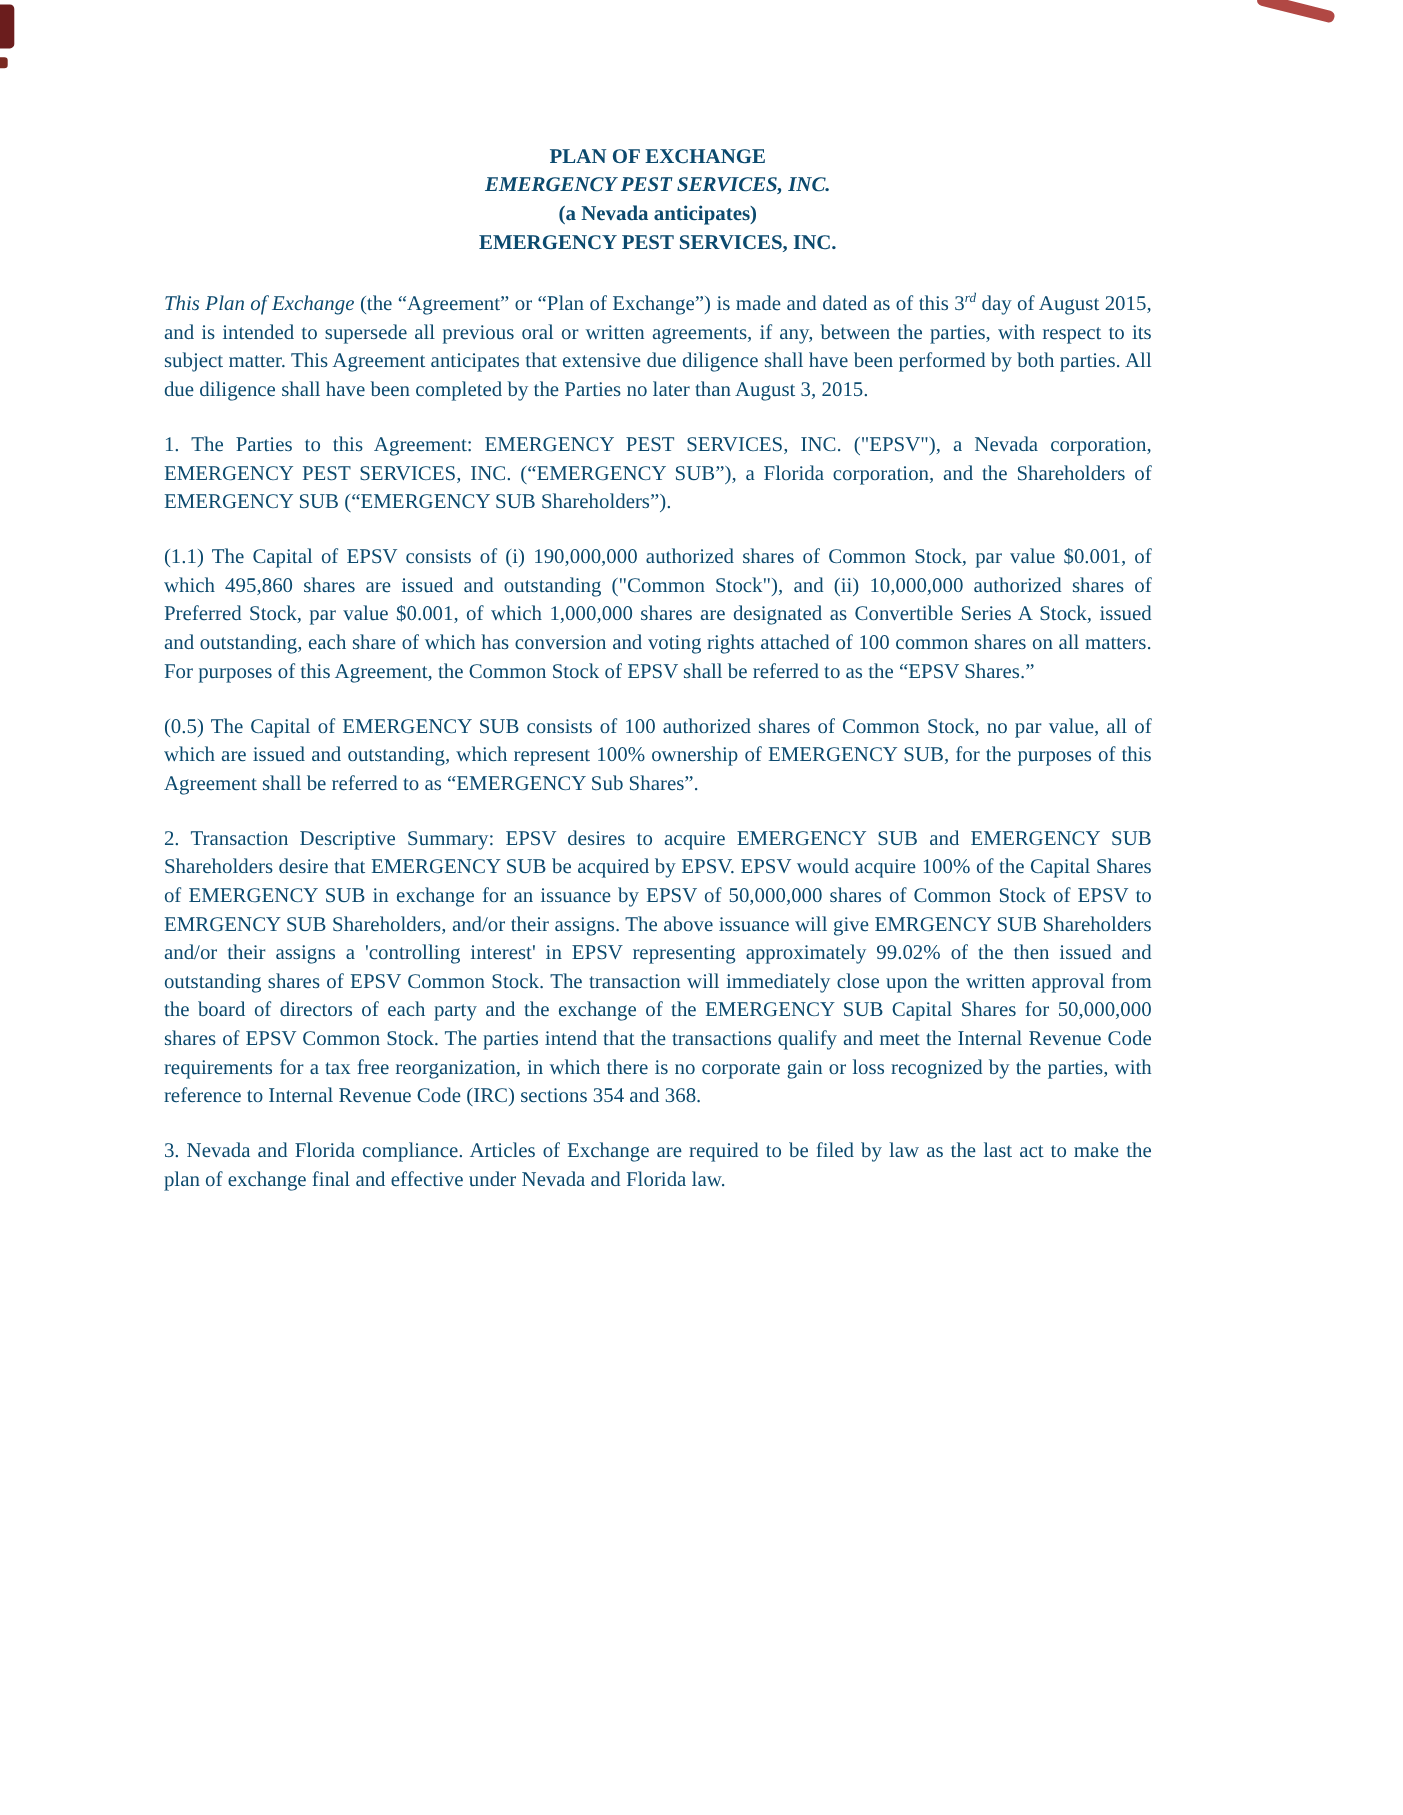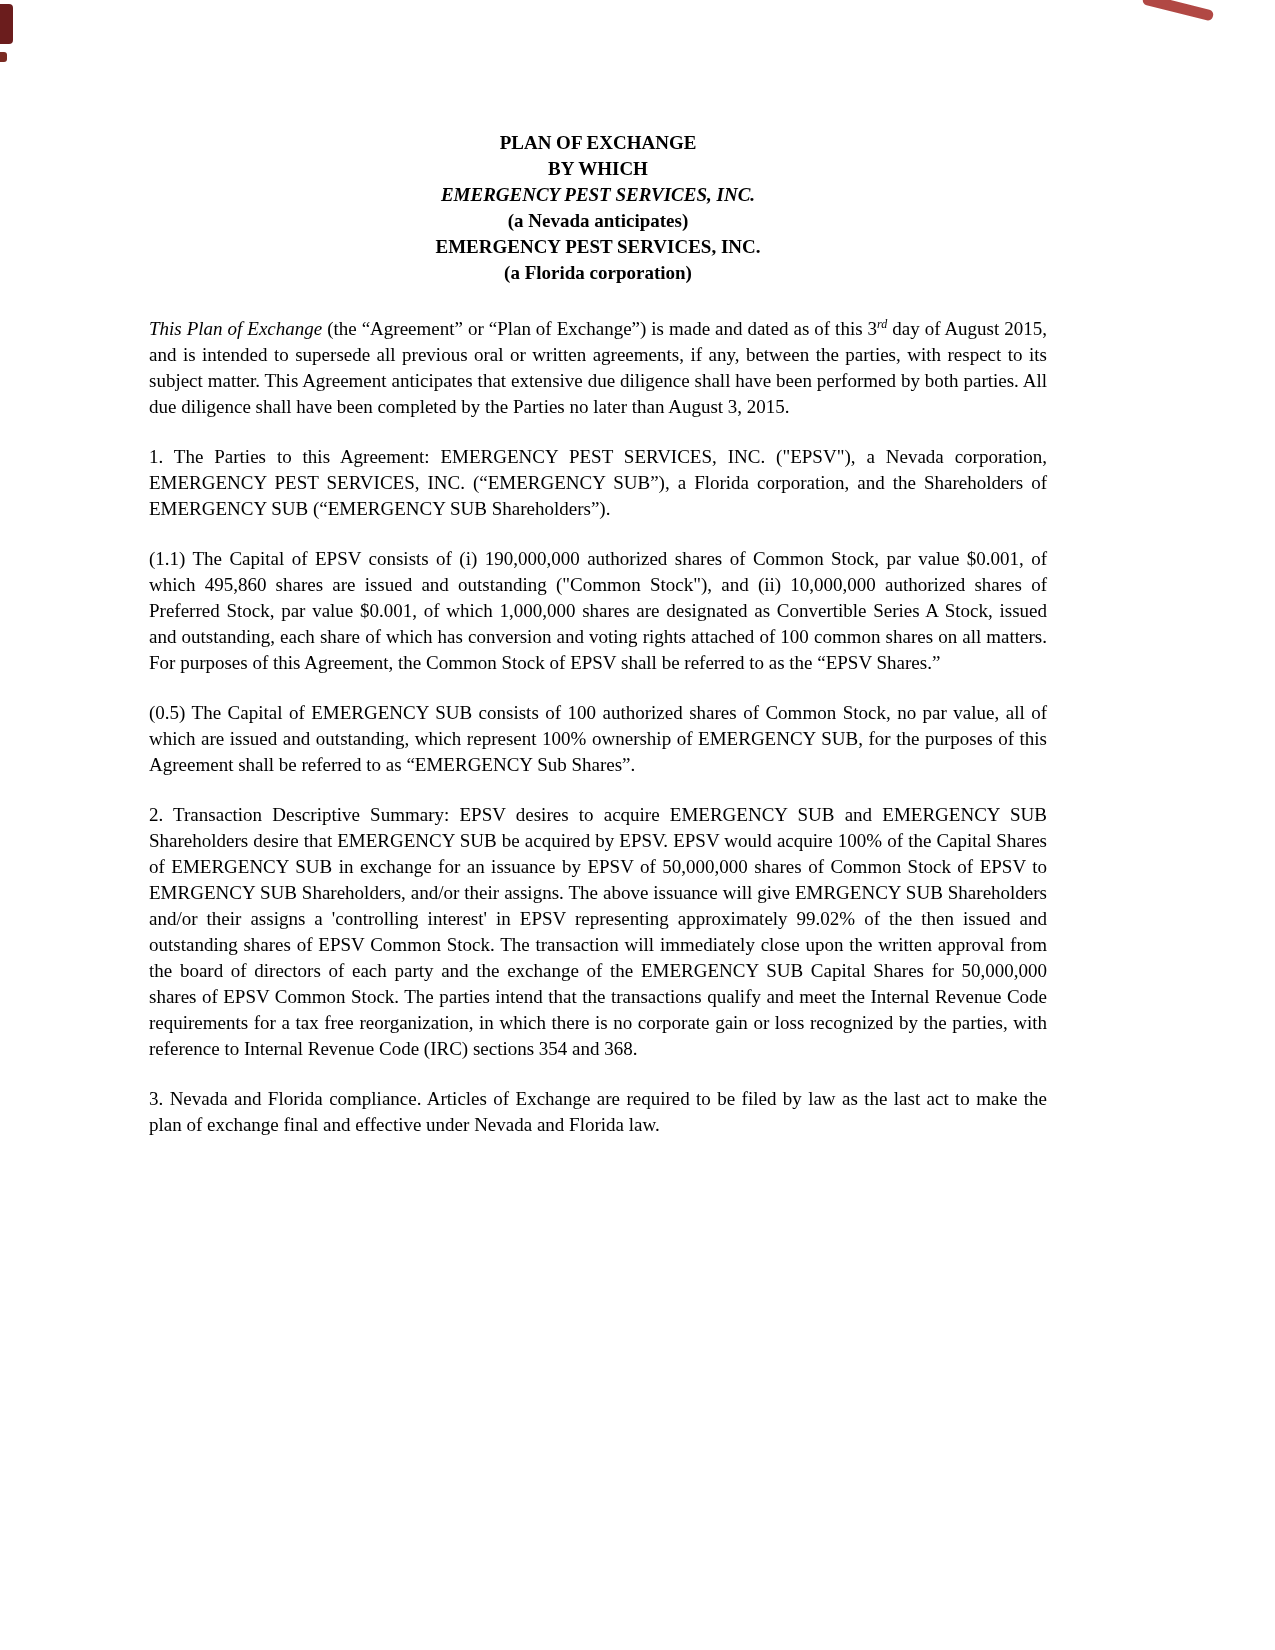--- a/index.html
+++ b/index.html
@@ -2,21 +2,21 @@
 <html><head>
 <meta charset="utf-8">
 <style>
   html, body { margin: 0; padding: 0; background: #ffffff; }
   .page {
     position: relative;
     width: 1275px;
     height: 1248px;
     background: #ffffff;
     overflow: hidden;
-    color: #000000;
+    color: #0c4a6e;
     font-family: "Liberation Serif", serif;
   }
   .content {
     position: absolute;
     left: 149px;
     top: 130px;
     width: 898px;
     font-size: 19px;
     line-height: 26px;
   }
@@ -69,25 +69,23 @@
 
   <div class="artifact artifact-top-left"></div>
   <div class="artifact artifact-top-left-2"></div>
   <div class="artifact artifact-top-right"></div>
   <div class="artifact artifact-bottom-line"></div>
 
   <div class="content">
 
     <div class="title-block">
       <div class="t-line">PLAN OF EXCHANGE</div>
-      <div class="t-line">BY WHICH</div>
       <div class="t-line i">EMERGENCY PEST SERVICES, INC.</div>
       <div class="t-line">(a Nevada anticipates)</div>
       <div class="t-line">EMERGENCY PEST SERVICES, INC.</div>
-      <div class="t-line">(a Florida corporation)</div>
     </div>
 
     <p class="para"><span class="b i">This Plan of Exchange</span><span> (the “Agreement” or “Plan of Exchange”) is made and dated as of this 3</span><sup>rd</sup><span> day of August 2015, and is intended to supersede all previous oral or written agreements, if any, between the parties, with respect to its subject matter. This Agreement anticipates that extensive due diligence shall have been performed by both parties. All due diligence shall have been completed by the Parties no later than August 3, 2015.</span></p>
 
 
     <p class="para"><span class="b">1. The Parties to this Agreement:</span><span> EMERGENCY PEST SERVICES, INC. </span><span class="b">("EPSV"),</span><span> a Nevada corporation, EMERGENCY PEST SERVICES, INC. </span><span class="b">(“EMERGENCY SUB”)</span><span>, a Florida corporation, and the Shareholders of EMERGENCY SUB </span><span class="b">(“EMERGENCY SUB Shareholders”)</span><span>.</span></p>
 
     <p class="para"><span class="b">(1.1) The Capital of EPSV</span><span> consists of (i) 190,000,000 authorized shares of Common Stock, par value $0.001, of which 495,860 shares are issued and outstanding (</span><span class="b">"Common Stock"</span><span>), and (ii) 10,000,000 authorized shares of Preferred Stock, par value $0.001, of which 1,000,000 shares are designated as Convertible Series A Stock, issued and outstanding, each share of which has conversion and voting rights attached of 100 common shares on all matters. For purposes of this Agreement, the Common Stock of EPSV shall be referred to as the “EPSV Shares.”</span></p>
 
     <p class="para"><span class="b">(0.5) The Capital of EMERGENCY SUB</span><span> consists of 100 authorized shares of Common Stock, no par value, all of which are issued and outstanding, which represent 100% ownership of EMERGENCY SUB, for the purposes of this Agreement shall be referred to as “EMERGENCY Sub Shares”.</span></p>

